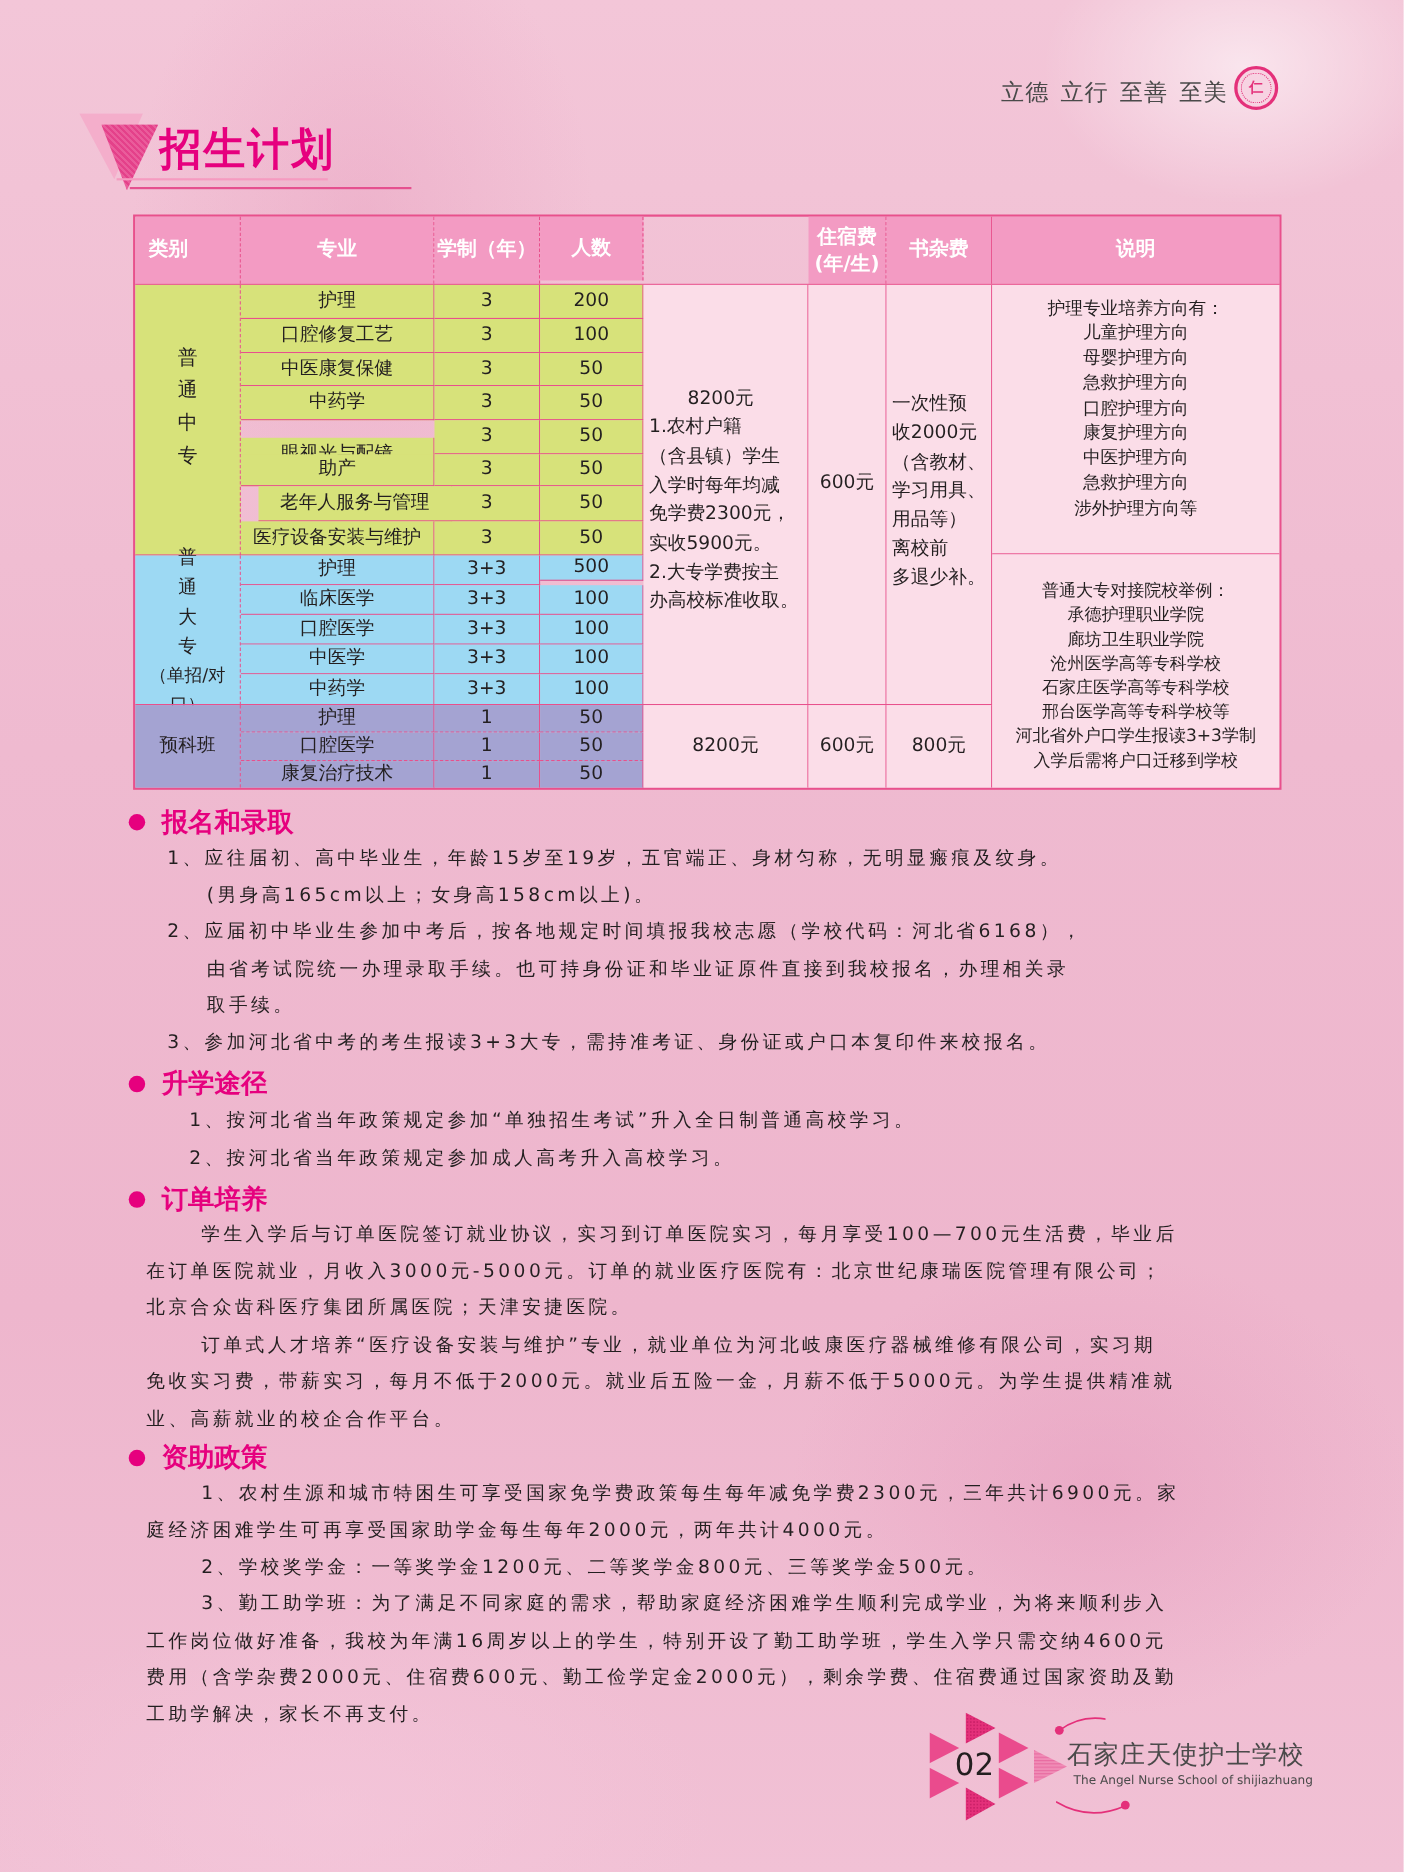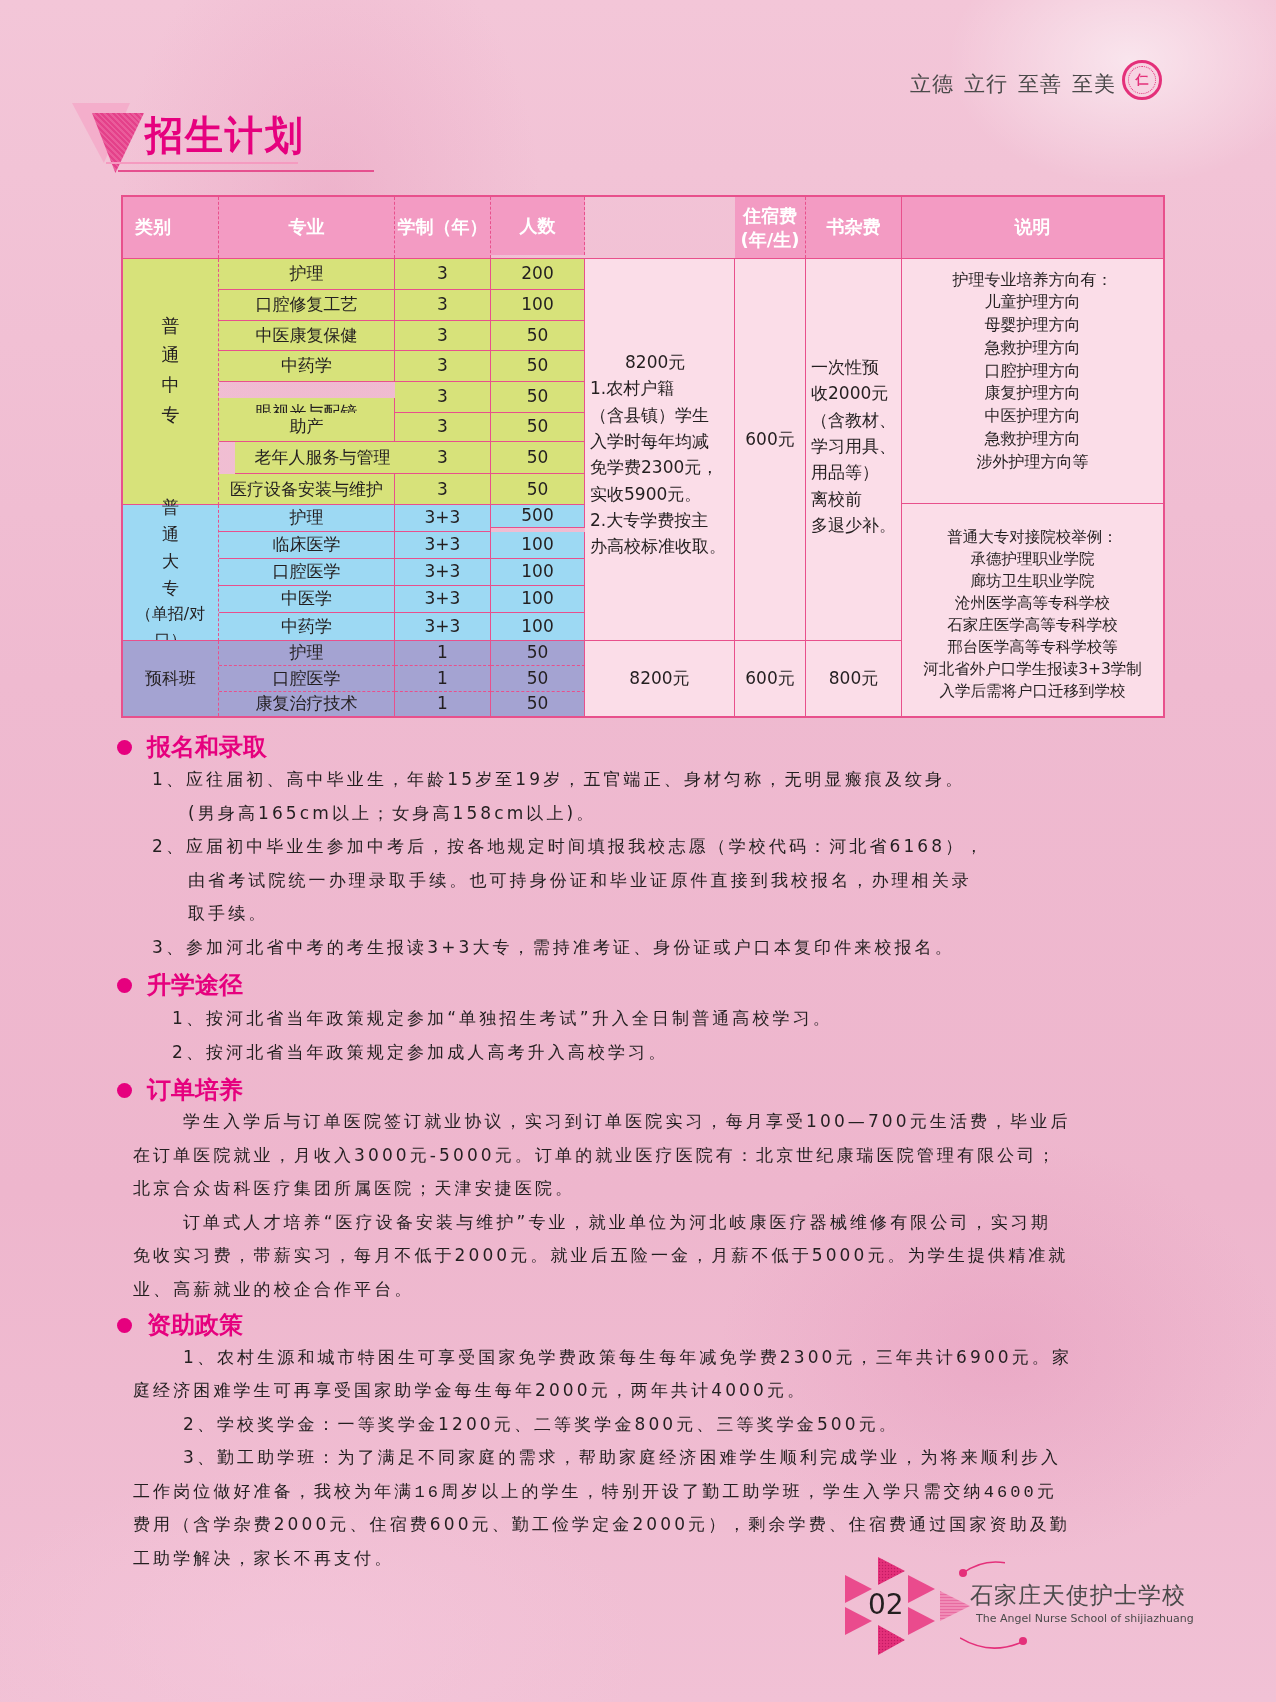--- a/index.html
+++ b/index.html
@@ -243,21 +243,21 @@
 <div class="abs para" style="left:183px;top:1211px;">订单式人才培养“医疗设备安装与维护”专业，就业单位为河北岐康医疗器械维修有限公司，实习期</div>
 <div class="abs para" style="left:133px;top:1244px;">免收实习费，带薪实习，每月不低于2000元。就业后五险一金，月薪不低于5000元。为学生提供精准就</div>
 <div class="abs para" style="left:133px;top:1278px;">业、高薪就业的校企合作平台。</div>
 
 <div class="abs dot" style="left:117px;top:1318px;"></div>
 <div class="abs sec-h" style="left:147px;top:1309px;">资助政策</div>
 <div class="abs para" style="left:183px;top:1346px;">1、农村生源和城市特困生可享受国家免学费政策每生每年减免学费2300元，三年共计6900元。家</div>
 <div class="abs para" style="left:133px;top:1379px;">庭经济困难学生可再享受国家助学金每生每年2000元，两年共计4000元。</div>
 <div class="abs para" style="left:183px;top:1413px;">2、学校奖学金：一等奖学金1200元、二等奖学金800元、三等奖学金500元。</div>
 <div class="abs para" style="left:183px;top:1446px;">3、勤工助学班：为了满足不同家庭的需求，帮助家庭经济困难学生顺利完成学业，为将来顺利步入</div>
-<div class="abs para" style="left:133px;top:1480px;font-family:Liberation Mono, monospace;">工作岗位做好准备，我校为年满16周岁以上的学生，特别开设了勤工助学班，学生入学只需交纳4600元</div>
+<div class="abs para" style="left:133px;top:1480px;">工作岗位做好准备，我校为年满16周岁以上的学生，特别开设了勤工助学班，学生入学只需交纳4600元</div>
 <div class="abs para" style="left:133px;top:1513px;">费用（含学杂费2000元、住宿费600元、勤工俭学定金2000元），剩余学费、住宿费通过国家资助及勤</div>
 <div class="abs para" style="left:133px;top:1547px;">工助学解决，家长不再支付。</div>
 
 <div class="abs" style="left:845px;top:1555px;width:160px;height:120px;">
   <svg width="160" height="120" viewBox="0 0 160 120">
     <defs>
       <pattern id="dots" width="3" height="3" patternUnits="userSpaceOnUse">
         <rect width="3" height="3" fill="#e4307a"></rect>
           <circle cx="1.5" cy="1.5" r="0.7" fill="#c21a62"></circle>
       </pattern>

